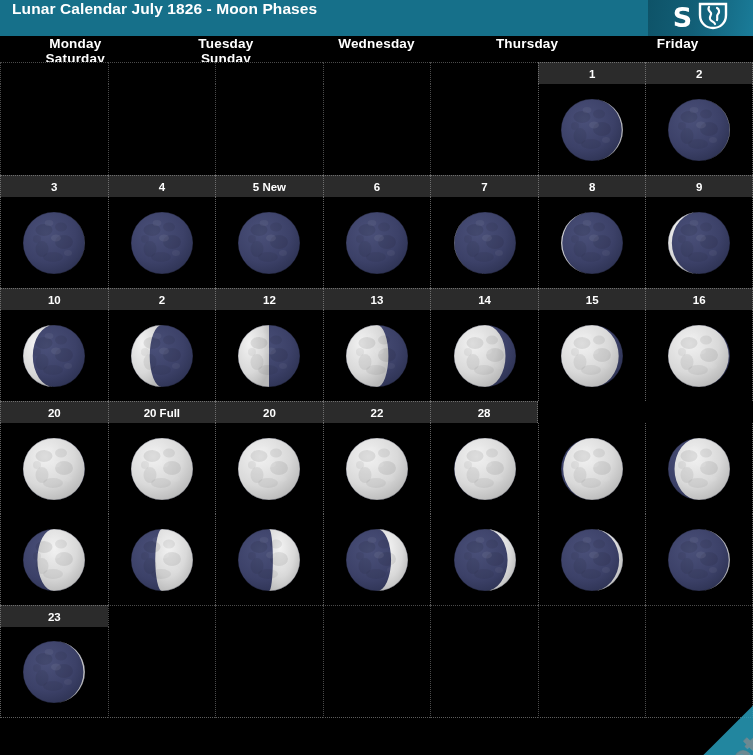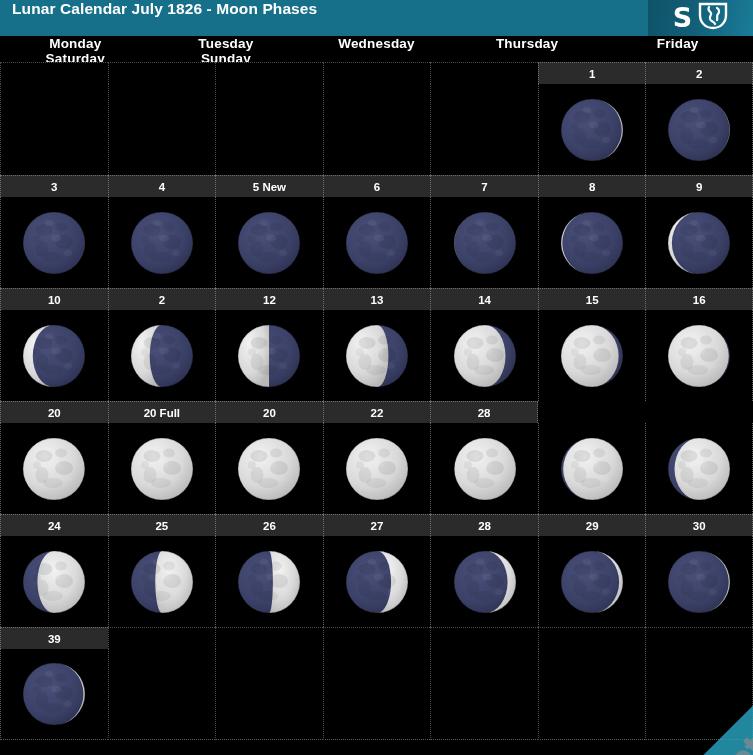--- a/index.html
+++ b/index.html
@@ -1069,29 +1069,20 @@
       <ellipse cx="48" cy="44" rx="4" ry="3" fill="#fff" opacity="0.12"></ellipse>
     </g>
                 </g>
     <circle cx="34" cy="34" r="31" fill="none" stroke="#000" stroke-opacity="0.35" stroke-width="0.8"></circle>
   </svg>
             </div>
           </div>
         </div>
       </div>
       <div class="week">
-        <div class="daterow">
-          <div class="datecell">24</div>
-          <div class="datecell">25</div>
-          <div class="datecell">26</div>
-          <div class="datecell">27</div>
-          <div class="datecell">28</div>
-          <div class="datecell">29</div>
-          <div class="datecell">30</div>
-        </div>
         <div class="moonrow">
           <div class="moncell" title="Waning Gibbous">
             <div class="moon-wrap">
   <svg class="moon-svg" viewBox="0 0 68 68">
     <defs>
       <radialGradient id="dgm23" cx="38%" cy="34%" r="72%">
         <stop offset="0%" stop-color="#4a5079"></stop>
         <stop offset="65%" stop-color="#3c4168"></stop>
         <stop offset="100%" stop-color="#2e3354"></stop>
       </radialGradient>
@@ -1342,21 +1333,21 @@
     </g>
                 </g>
     <circle cx="34" cy="34" r="31" fill="none" stroke="#000" stroke-opacity="0.35" stroke-width="0.8"></circle>
   </svg>
             </div>
           </div>
         </div>
       </div>
       <div class="week">
         <div class="daterow">
-          <div class="datecell">39</div>
+          <div class="datecell">23</div>
           <div class="datecell empty"></div>
           <div class="datecell empty"></div>
           <div class="datecell empty"></div>
           <div class="datecell empty"></div>
           <div class="datecell empty"></div>
           <div class="datecell empty"></div>
         </div>
         <div class="moonrow">
           <div class="moncell" title="Waning Crescent">
             <div class="moon-wrap">

